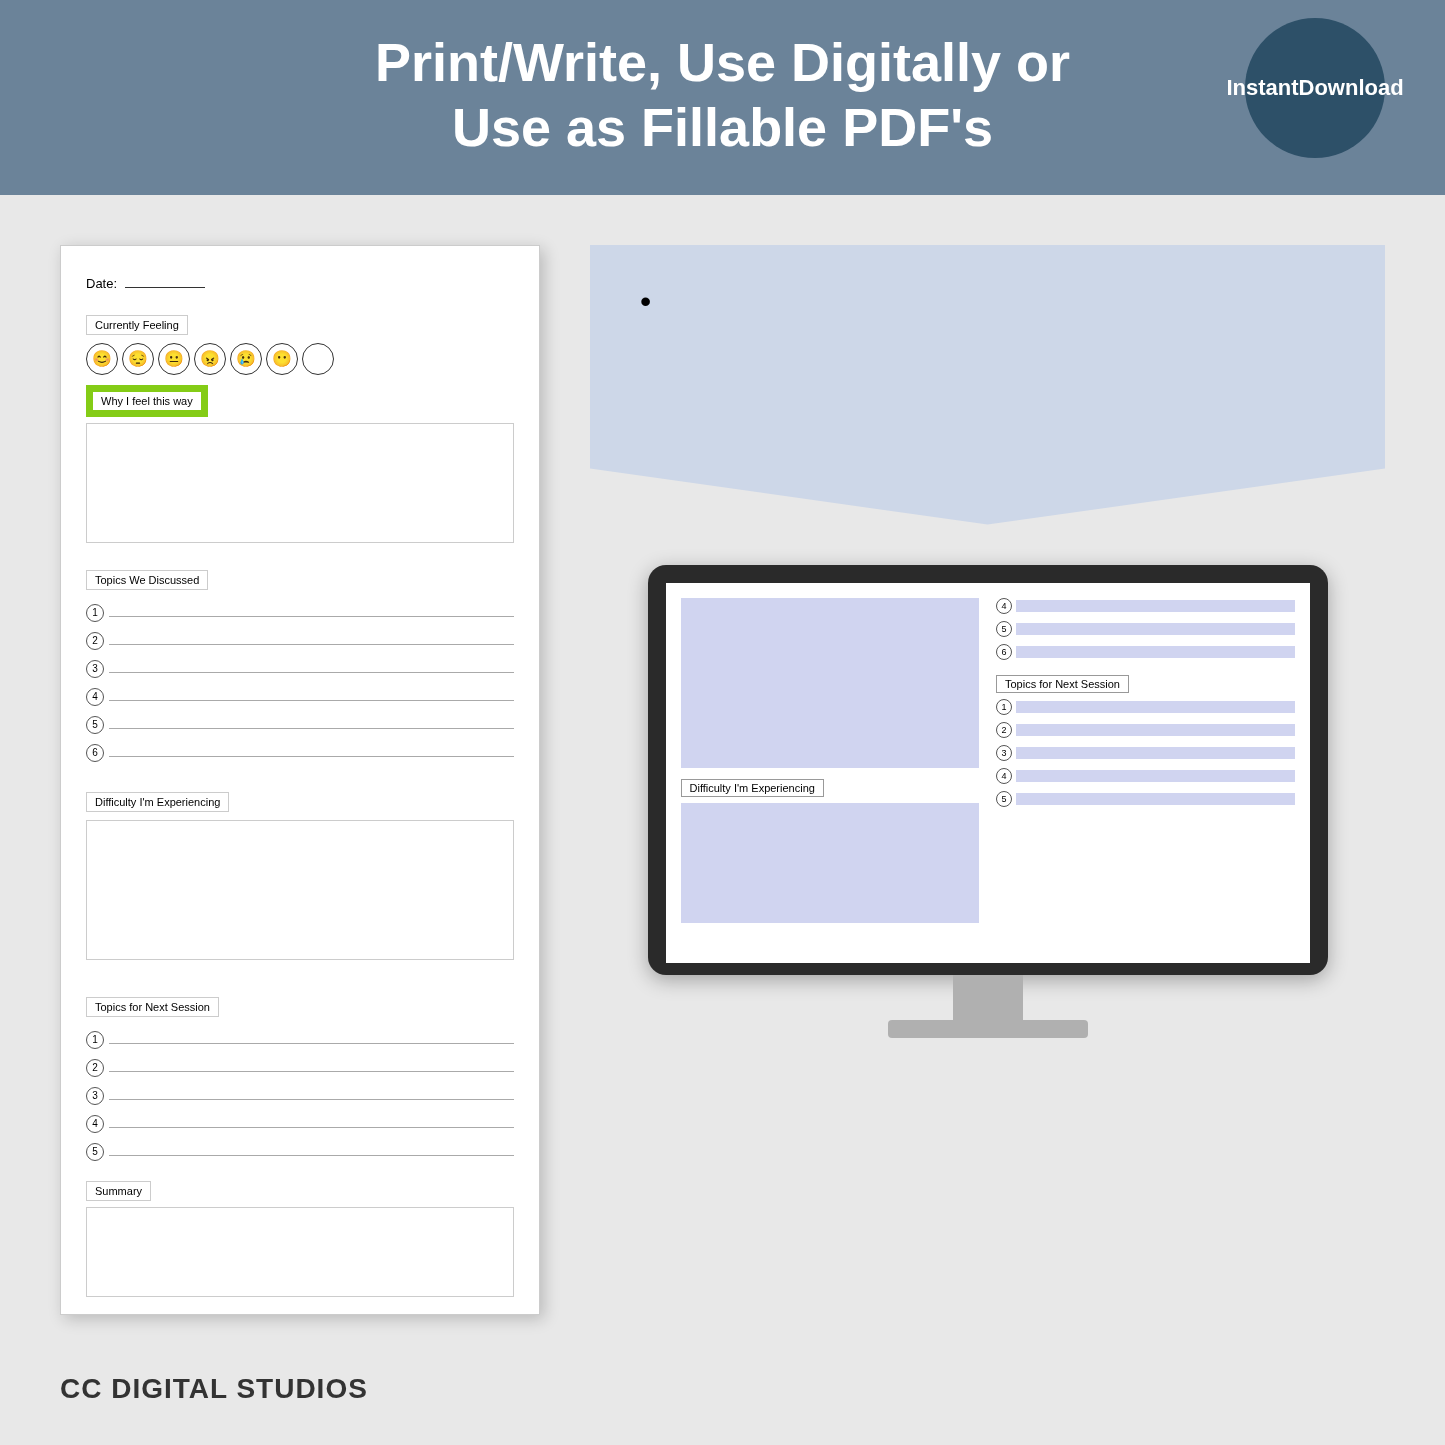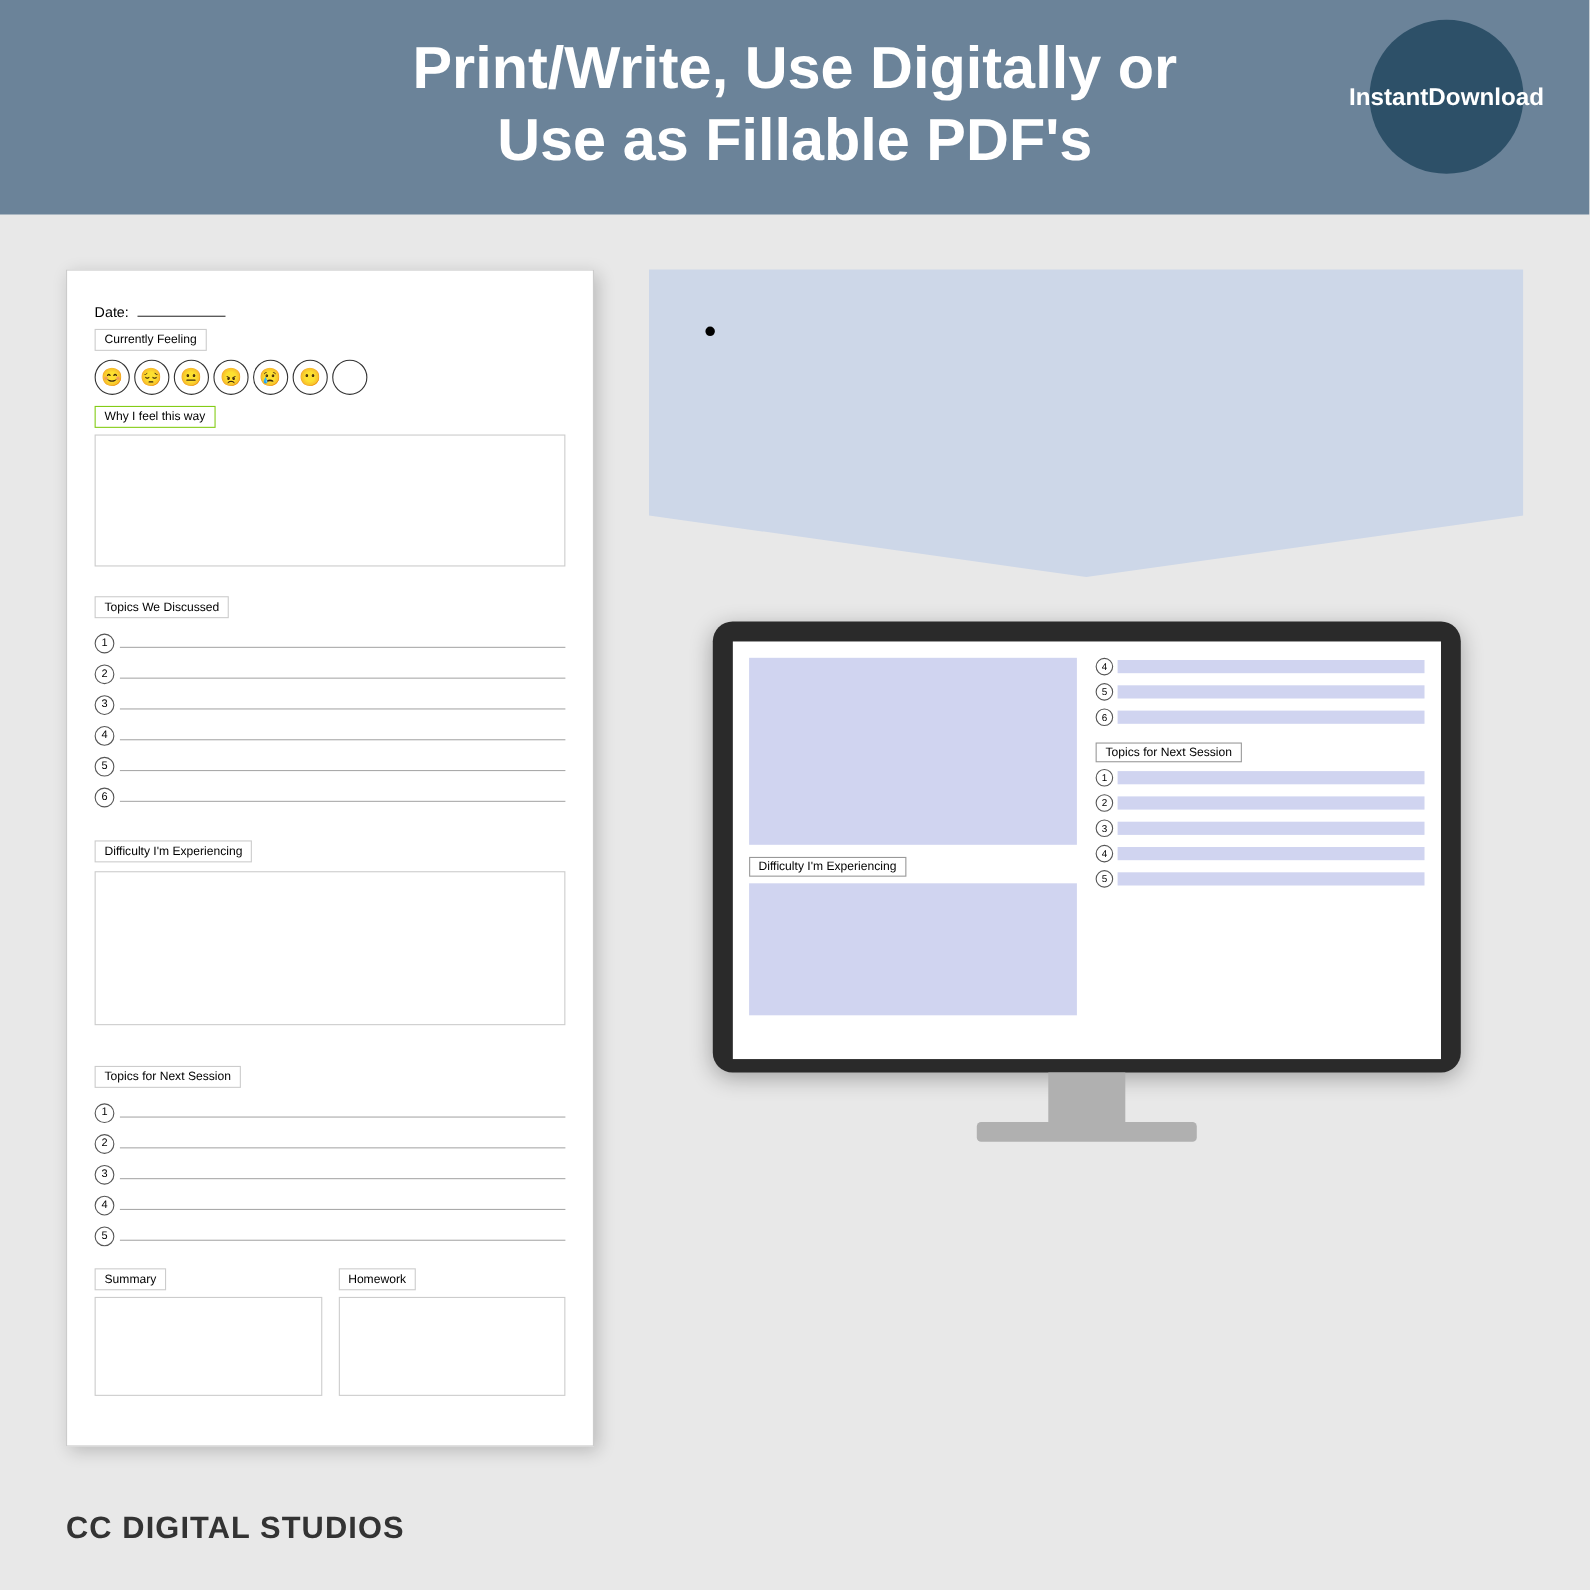--- a/index.html
+++ b/index.html
@@ -71,21 +71,21 @@
     }
     .doc-title {
       text-align: center;
       font-size: 22px;
       font-weight: normal;
       margin-bottom: 12px;
       font-family: Georgia, serif;
     }
     .doc-date {
       font-size: 13px;
-      margin-bottom: 8px;
+      margin-bottom: 24px;
     }
     .doc-date-line {
       display: inline-block;
       width: 80px;
       border-bottom: 1px solid #333;
       margin-left: 4px;
     }
 
     
     .doc-two-col {
@@ -124,21 +124,21 @@
       display: flex;
       align-items: center;
       justify-content: center;
       font-size: 16px;
       flex-shrink: 0;
     }
 
     .why-label {
       font-size: 11px;
       text-align: right;
-      border: 1px solid #84cc16;
+      border: 7px solid #84cc16;
       padding: 3px 8px;
       margin-bottom: 6px;
       display: inline-block;
     }
     .text-box {
       border: 1px solid #ccc;
       width: 100%;
       height: 120px;
       margin-bottom: 12px;
     }
@@ -458,24 +458,20 @@
             </li>
         </ul>
       </div>
     </div>
 
     <div class="bottom-two-col">
       <div style="flex:1;">
         <div class="bottom-label">Summary</div>
         <div class="text-box-short"></div>
       </div>
-      <div style="flex:1;">
-        <div class="bottom-label">Homework</div>
-        <div class="text-box-short"></div>
-      </div>
     </div>
   </div>
 
   <div class="right-section">
 
     <div class="blue-banner">
       <div class="bullet-point">
         <span class="bullet-dot">•</span>
       </div>
     </div>

